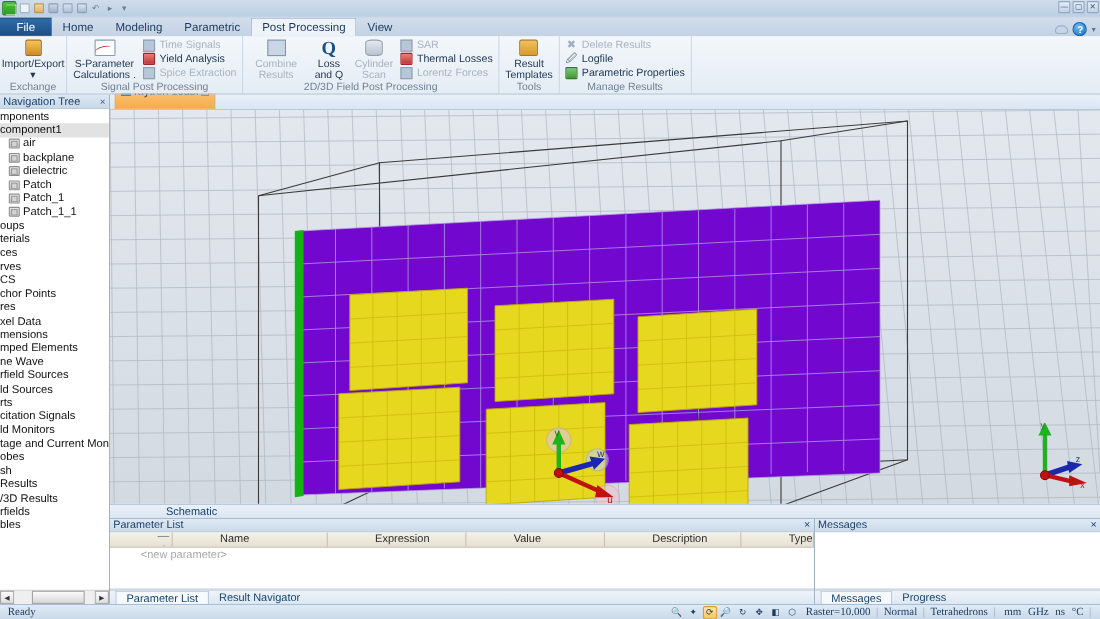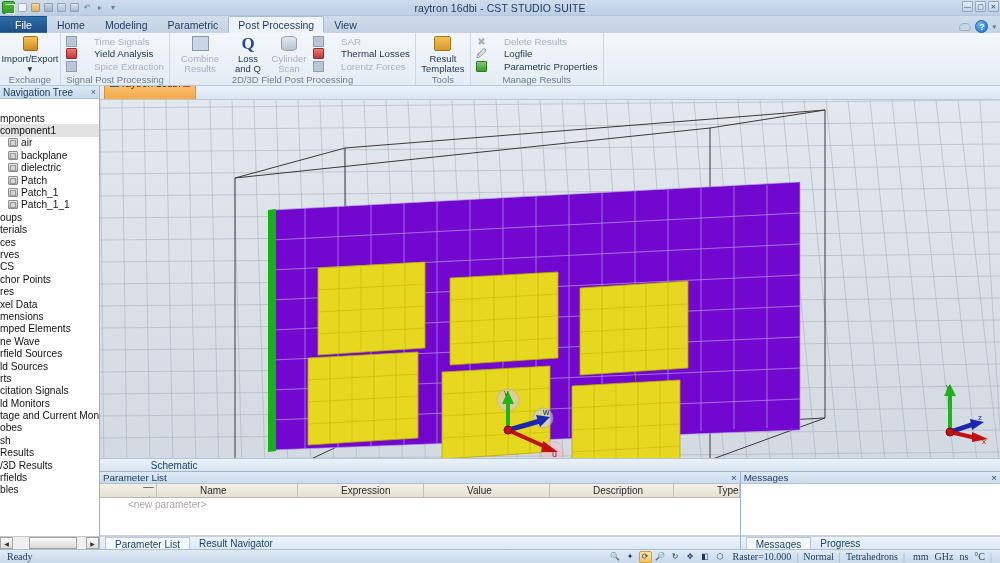--- a/index.html
+++ b/index.html
@@ -126,21 +126,21 @@
   }
   .bigbtn {
     width: 54px; display: flex; flex-direction: column;
     align-items: center; padding-top: 1px;
     font-size: 9.5px; color: #233a55; line-height: 10px; text-align: center;
   }
   .bigbtn.disabled { color: #a6b2c0; }
   .bigbtn .glyph { height: 18px; width: 22px; margin-bottom: 1px; position: relative; }
   .smallcol { display: flex; flex-direction: column; justify-content: flex-start; padding-top: 1px; }
   .smallbtn {
-    display: flex; align-items: center; gap: 17px;
+    display: flex; align-items: center; gap: 4px;
     font-size: 9.7px; color: #233a55; height: 12.5px; padding: 0 2px;
   }
   .smallbtn.disabled { color: #a8b4c2; }
   .smallbtn .sglyph { width: 11px; height: 11px; flex: 0 0 11px; position: relative; }
 
   
   .g-imp { background: linear-gradient(#f6c453,#d08a22); border: 1px solid #a06c18; border-radius: 2px; }
   .g-sparam { background: #fff; border: 1px solid #8b9bae; border-radius: 1px; }
   .g-sparam::after { content:""; position:absolute; left:2px; top:7px; width:15px; height:6px;
       border-top: 1.5px solid #cc3030; border-radius: 60% 40% 0 0; transform: rotate(-12deg); }
@@ -166,21 +166,21 @@
   .panel-caption {
     height: 13px; flex: 0 0 13px;
     background: linear-gradient(#dce8f4,#c9d9ea);
     border-bottom: 1px solid #aabfd4;
     display: flex; align-items: center; justify-content: space-between;
     padding: 0 3px; font-size: 10px; color: #1c3f66;
   }
   .panel-close { font-size: 9px; color: #4a6party; color:#47617f; cursor: default; }
   .tree {
     flex: 1 1 auto; overflow: hidden;
-    background: #fff; padding-top: 13px;
+    background: #fff; padding-top: 1px;
     position: relative;
   }
   .tnode {
     height: 12.4px; display: flex; align-items: center;
     font-size: 10.2px; color: #111; white-space: nowrap;
     padding-left: 0px;
   }
   .tnode.sel { background: #e2e2e2; }
   .tnode .tico {
     width: 10px; height: 9px; margin: 0 3px 0 8px; flex: 0 0 10px;
@@ -333,21 +333,20 @@
       <div class="qat-btn">
           <div class="qat-ico ico-save2"></div>
         </div>
       <div class="qat-btn">
           <div class="qat-ico ico-print"></div>
         </div>
       <div class="qat-btn">↶</div>
       <div class="qat-btn">▸</div>
       <div class="qat-btn">▾</div>
     </div>
-    <div class="title-text">raytron 16dbi - CST STUDIO SUITE</div>
     <div class="wincontrols">
       <div class="wc">—</div>
       <div class="wc">▢</div>
       <div class="wc">✕</div>
     </div>
   </div>
 
   <div class="ribbon-tabs">
     <div class="rtab file">File</div>
     <div class="rtab">Home</div>
@@ -372,20 +371,27 @@
             </div>
           <span>Import/Export</span>
           <span>▾</span>
         </div>
       </div>
       <div class="rgroup-title">Exchange</div>
     </div>
 
     <div class="rgroup">
       <div class="rgroup-items">
+        <div class="bigbtn" style="width:62px">
+          <div class="glyph">
+              <div class="g-sparam" style="width:19px;height:15px;margin:1px auto;"></div>
+            </div>
+          <span>S-Parameter</span>
+          <span>Calculations .</span>
+        </div>
         <div class="smallcol">
           <div class="smallbtn disabled">
             <span class="sglyph s-sq"></span>
             <span>Time Signals</span>
           </div>
           <div class="smallbtn">
             <span class="sglyph">
                 <span class="s-red" style="display:block;width:11px;height:11px;border-radius:1px;"></span>
               </span>
             <span>Yield Analysis</span>

